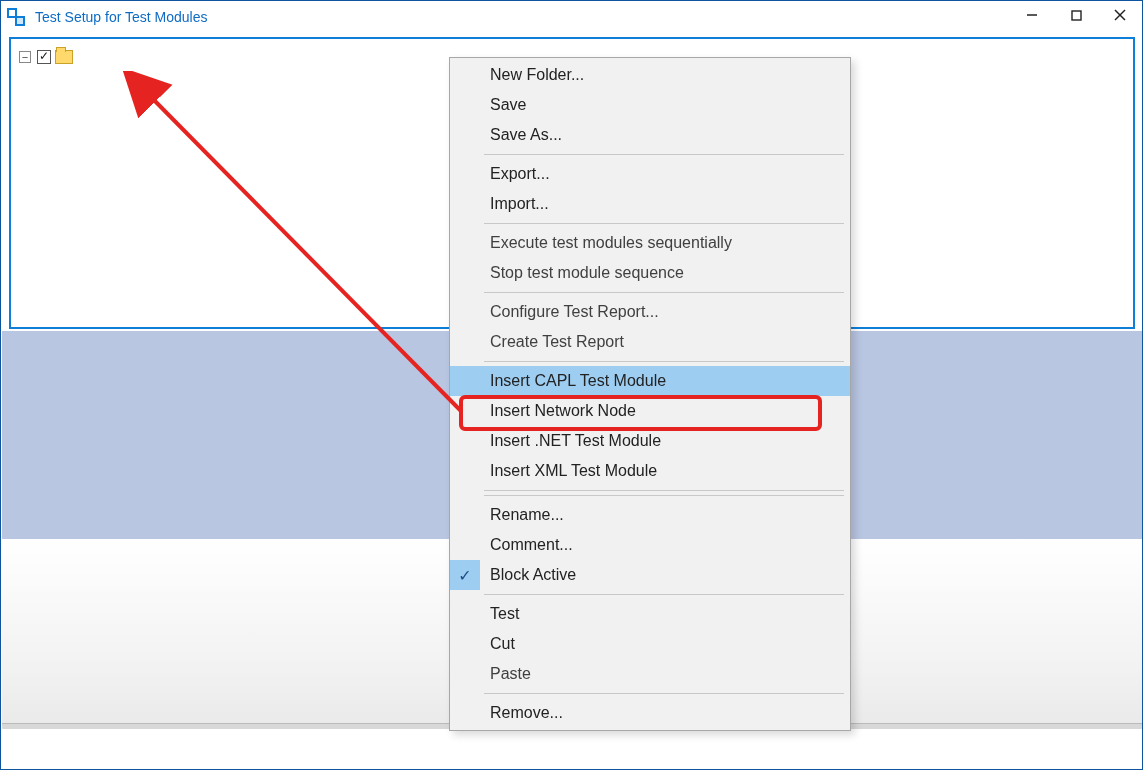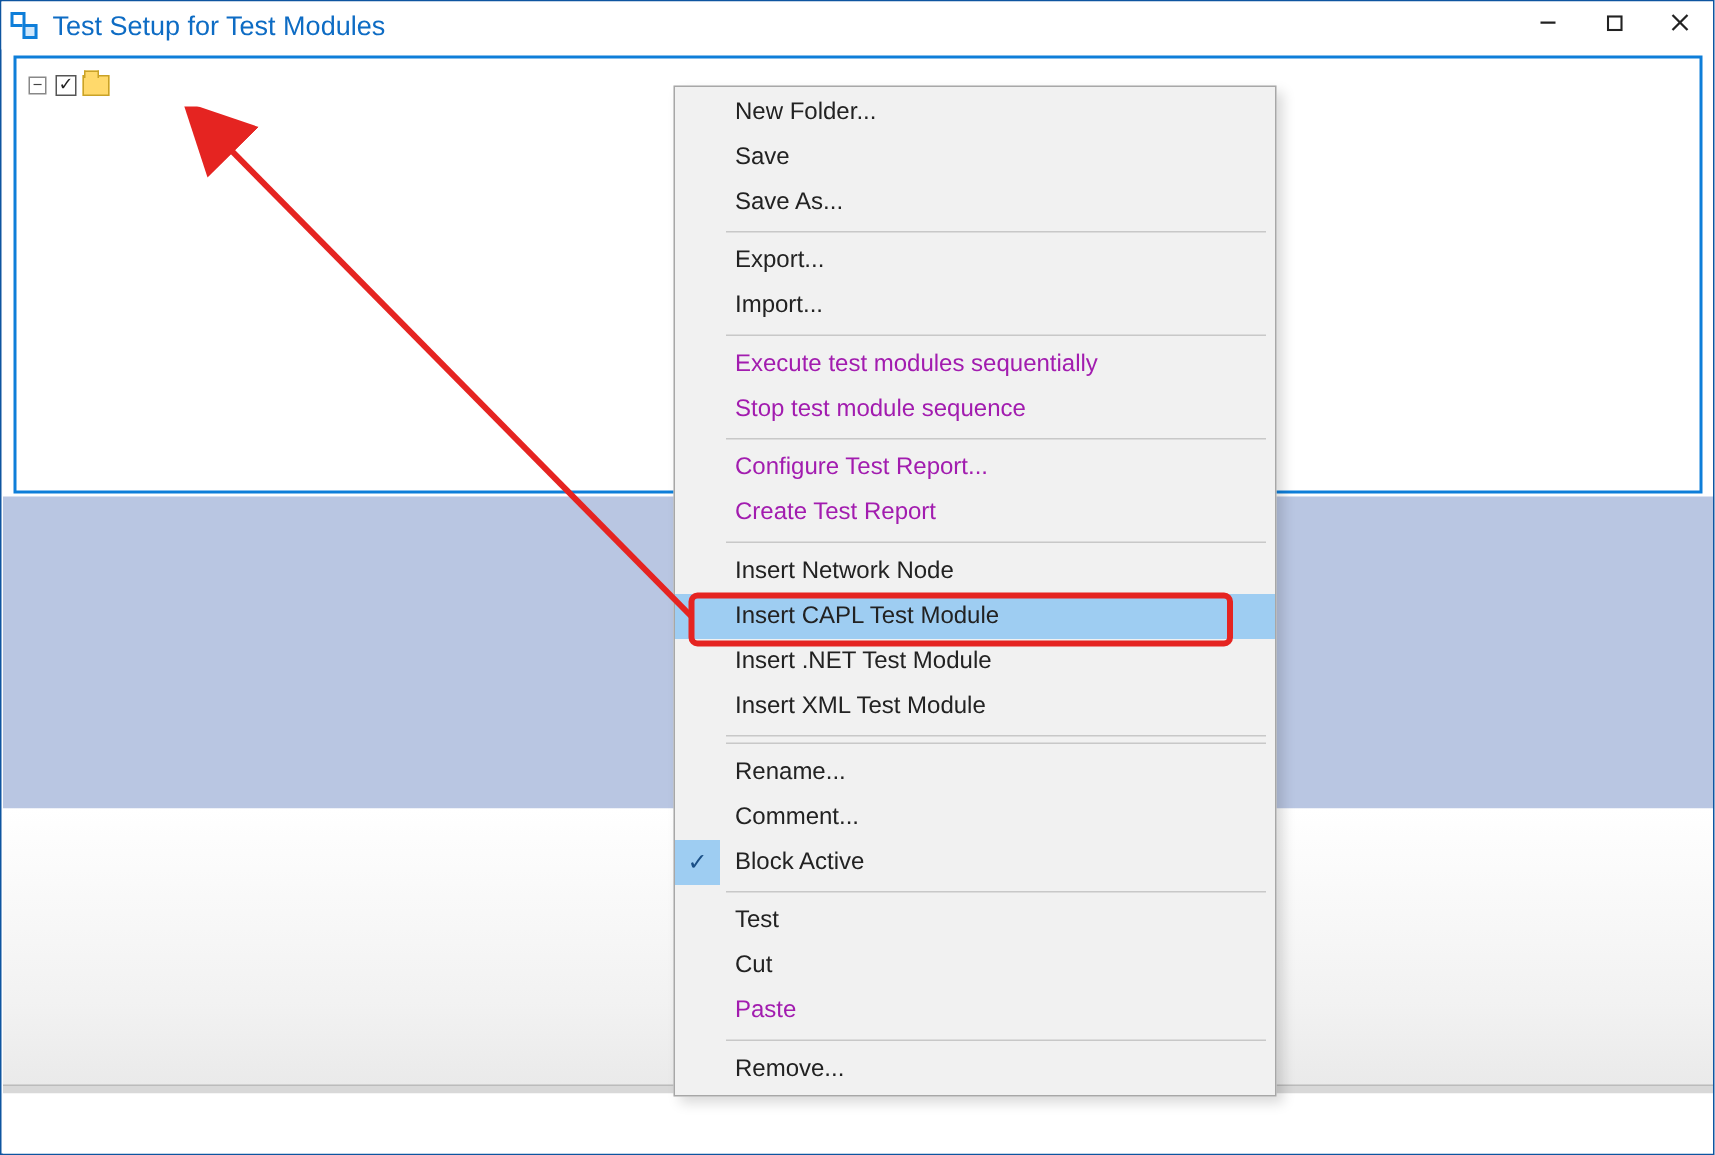--- a/index.html
+++ b/index.html
@@ -34,21 +34,21 @@
   }
   .titlebar .app-icon .sq {
     position: absolute;
     border: 2px solid #0e7ed9;
     background: #fff;
   }
   .titlebar .app-icon .sq1 { width: 10px; height: 10px; left: 0; top: 0; }
   .titlebar .app-icon .sq2 { width: 10px; height: 10px; left: 8px; top: 8px; background:#cfe7fb; }
   .titlebar .title {
     color: #0e6cc4;
-    font-size: 18px;
+    font-size: 14px;
   }
   .window-controls {
     position: absolute;
     right: 0; top: 0;
     display: flex;
     height: 28px;
   }
   .window-controls .ctrl {
     width: 44px;
     display: flex;
@@ -180,21 +180,21 @@
   }
   .cm-item {
     height: 30px;
     display: flex;
     align-items: center;
     padding-left: 40px;
     font-size: 16px;
     color: #222;
     position: relative;
   }
-  .cm-item.disabled { color: #a21caf; align-items: center; }
+  .cm-item.disabled { color: #404040; align-items: center; }
   .cm-item.highlight { background: #9ecdf2; }
   .cm-item .check {
     position: absolute;
     left: 0; top: 0;
     width: 30px; height: 30px;
     background: #9ecdf2;
     display: flex; align-items: center; justify-content: center;
     color: #1a4f86;
     font-size: 16px;
   }
@@ -302,25 +302,25 @@
         <span>Stop test module sequence</span>
       </div>
     <div class="cm-sep"></div>
     <div class="cm-item disabled">
         <span>Configure Test Report...</span>
       </div>
     <div class="cm-item disabled">
         <span>Create Test Report</span>
       </div>
     <div class="cm-sep"></div>
-    <div class="cm-item">
-        <span>Insert Network Node</span>
-      </div>
     <div class="cm-item highlight">
         <span>Insert CAPL Test Module</span>
+      </div>
+    <div class="cm-item">
+        <span>Insert Network Node</span>
       </div>
     <div class="cm-item">
         <span>Insert .NET Test Module</span>
       </div>
     <div class="cm-item">
         <span>Insert XML Test Module</span>
       </div>
     <div class="cm-sep"></div>
     <div class="cm-sep"></div>
     <div class="cm-item">

